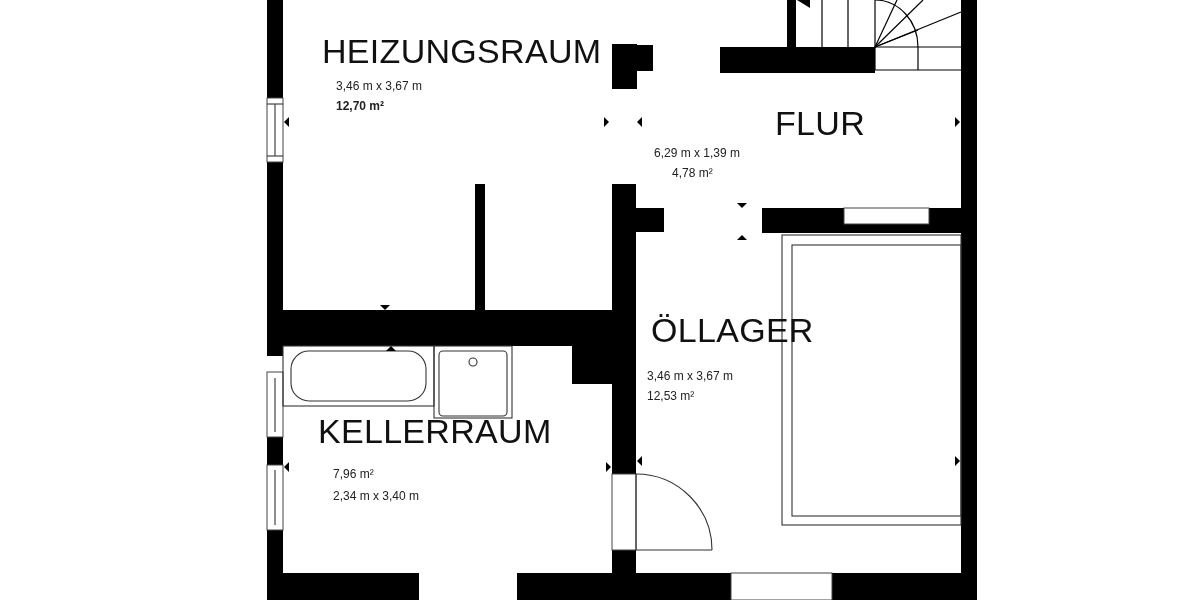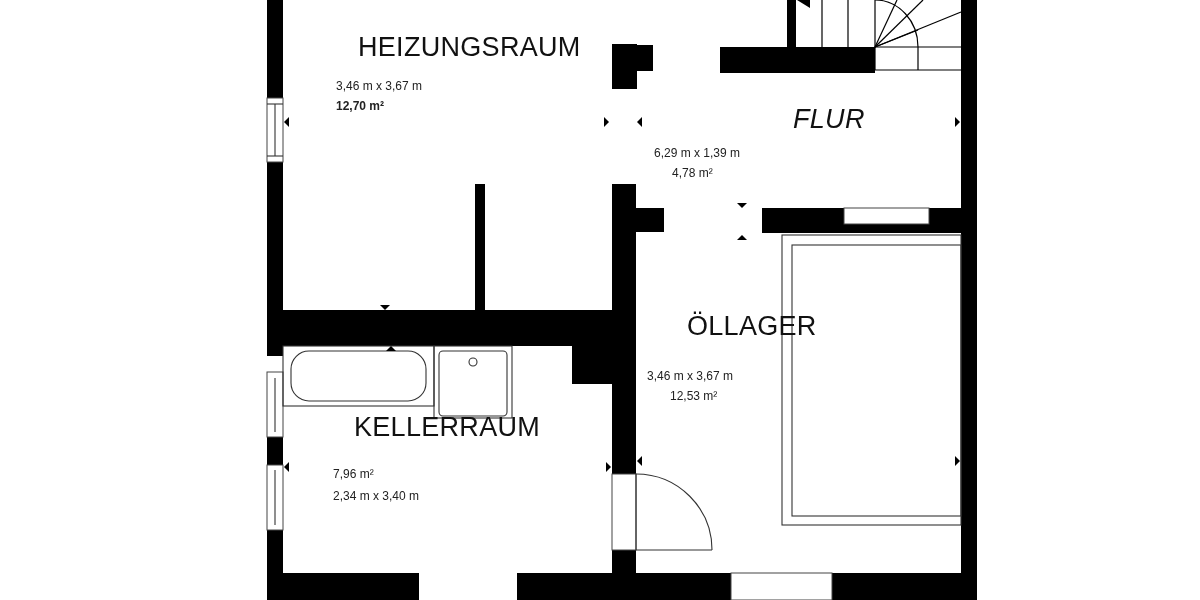--- a/index.html
+++ b/index.html
@@ -3,21 +3,21 @@
   <meta charset="utf-8">
   <style>
     html, body { margin: 0; padding: 0; background: #ffffff; }
     body { width: 1200px; height: 600px; overflow: hidden; position: relative; font-family: "Liberation Sans", "DejaVu Sans", sans-serif; }
     #plan { position: absolute; left: 0; top: 0; width: 1200px; height: 600px; }
     .wall { fill: #000000; }
     .thin { fill: none; stroke: #000000; stroke-width: 1.2; }
     .thin-g { fill: none; stroke: #333333; stroke-width: 1.1; }
     .win { fill: #ffffff; stroke: #444444; stroke-width: 1; }
     .label { position: absolute; color: #111111; white-space: nowrap; line-height: 1; }
-    .room-name { font-size: 27px; letter-spacing: 0.3px; margin-left: 36px; }
+    .room-name { font-size: 34px; letter-spacing: 0.3px; }
     .room-dim { font-size: 12px; color: #222222; line-height: 20px; }
   </style>
 </head>
 <body>
 
 <svg id="plan" viewBox="0 0 1200 600" xmlns="http://www.w3.org/2000/svg">
 
   <g>
     <rect class="wall" x="267" y="0" width="16" height="98"></rect>
     <rect class="wall" x="267" y="162" width="16" height="194"></rect>
@@ -122,23 +122,23 @@
     <polygon class="wall" points="606,462 611,467 606,472"></polygon>
     <polygon class="wall" points="642,456 637,461 642,466"></polygon>
     <polygon class="wall" points="955,456 960,461 955,466"></polygon>
   </g>
 </svg>
 
 <div class="label room-name" style="left:322px; top:34px;">HEIZUNGSRAUM</div>
 <div class="label room-dim" style="left:336px; top:76px;">3,46 m x 3,67 m</div>
 <div class="label room-dim" style="left:336px; top:96px;font-weight:bold;">12,70 m²</div>
 
-<div class="label room-name" style="left:757px; top:106px;font-style:italic;">FLUR</div>
+<div class="label room-name" style="left:775px; top:106px;">FLUR</div>
 <div class="label room-dim" style="left:654px; top:143px;">6,29 m x 1,39 m</div>
 <div class="label room-dim" style="left:672px; top:163px;">4,78 m²</div>
 
 <div class="label room-name" style="left:651px; top:313px;">ÖLLAGER</div>
 <div class="label room-dim" style="left:647px; top:366px;">3,46 m x 3,67 m</div>
-<div class="label room-dim" style="left:647px; top:386px;margin-left:23px;">12,53 m²</div>
+<div class="label room-dim" style="left:647px; top:386px;">12,53 m²</div>
 
 <div class="label room-name" style="left:318px; top:414px;">KELLERRAUM</div>
 <div class="label room-dim" style="left:333px; top:486px;">2,34 m x 3,40 m</div>
 <div class="label room-dim" style="left:333px; top:464px;">7,96 m²</div>
 
 </body></html>

